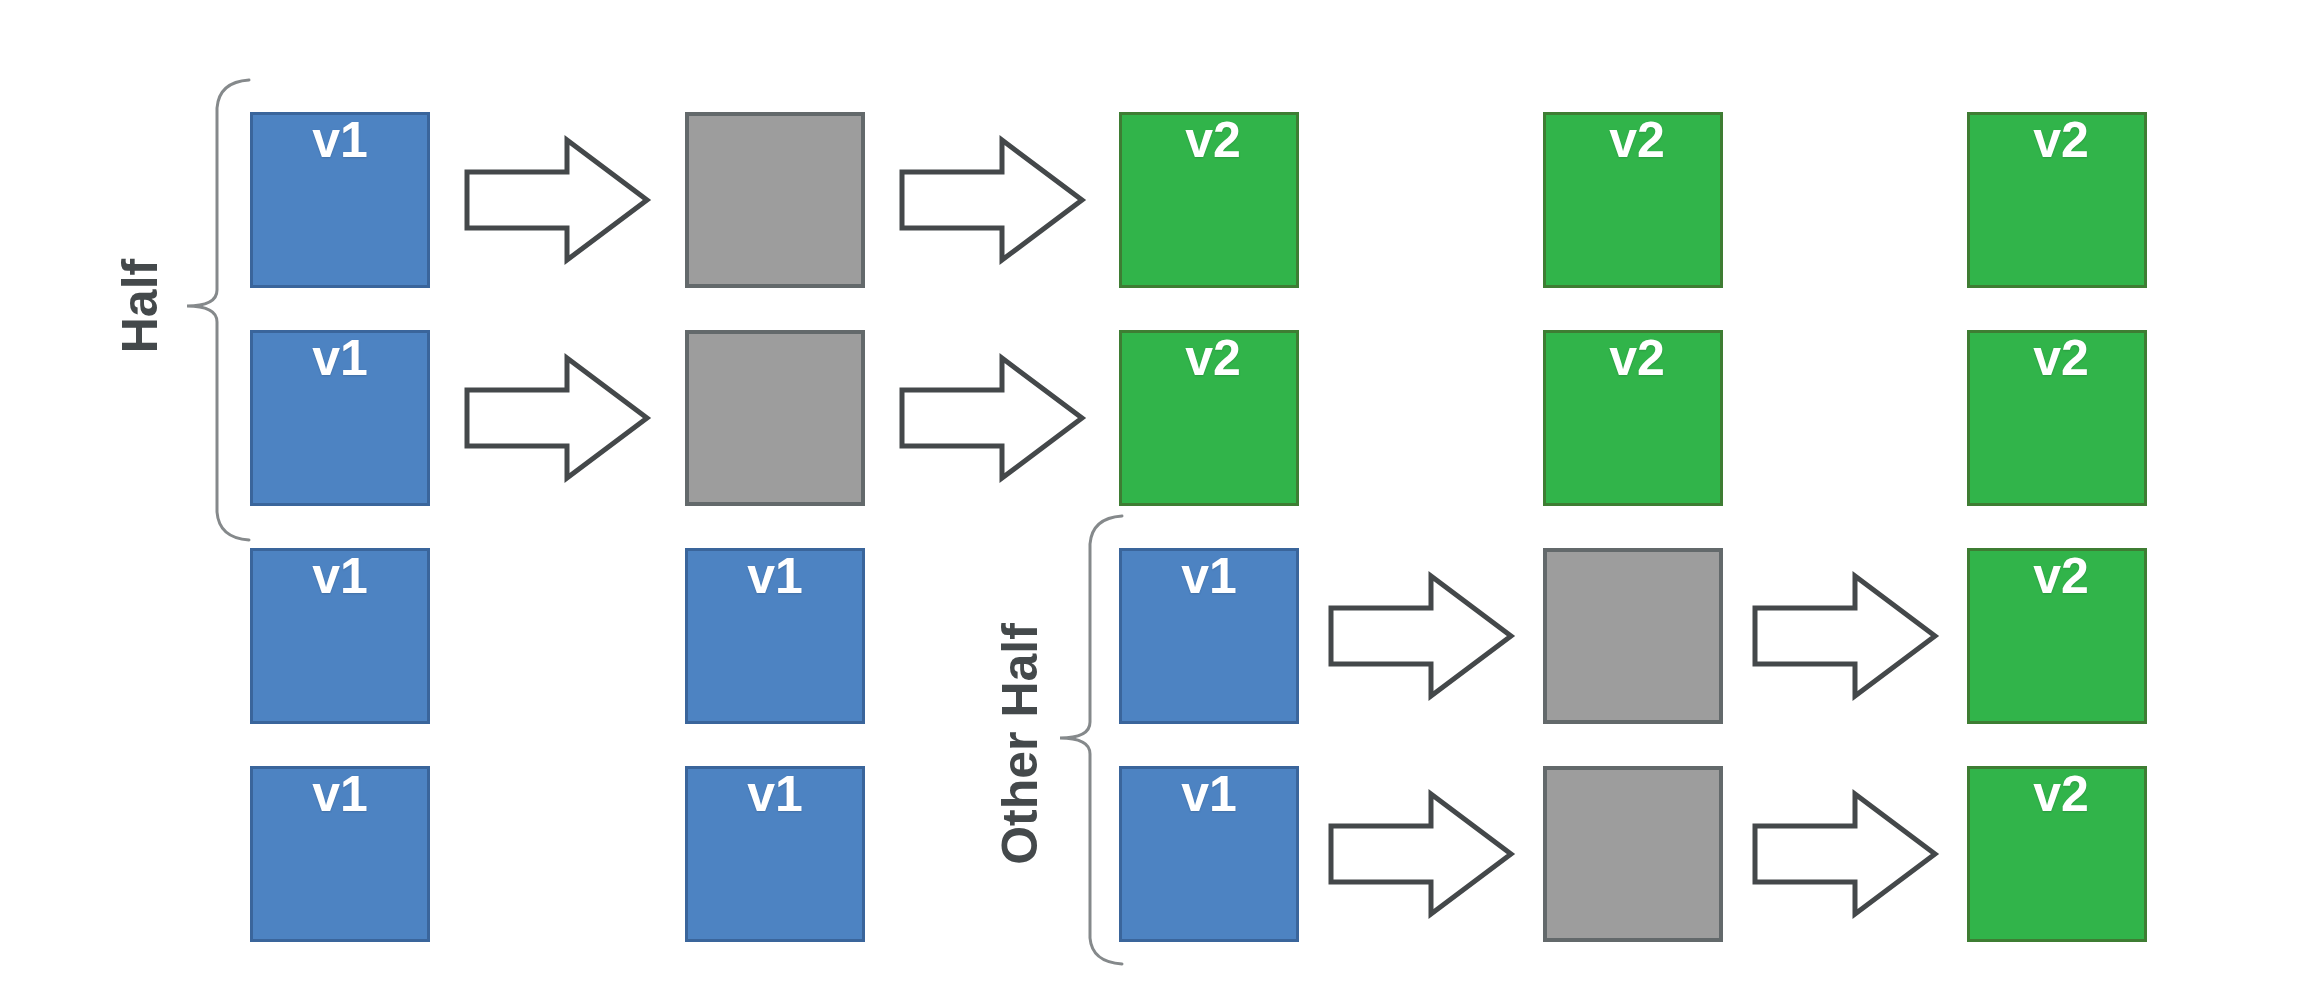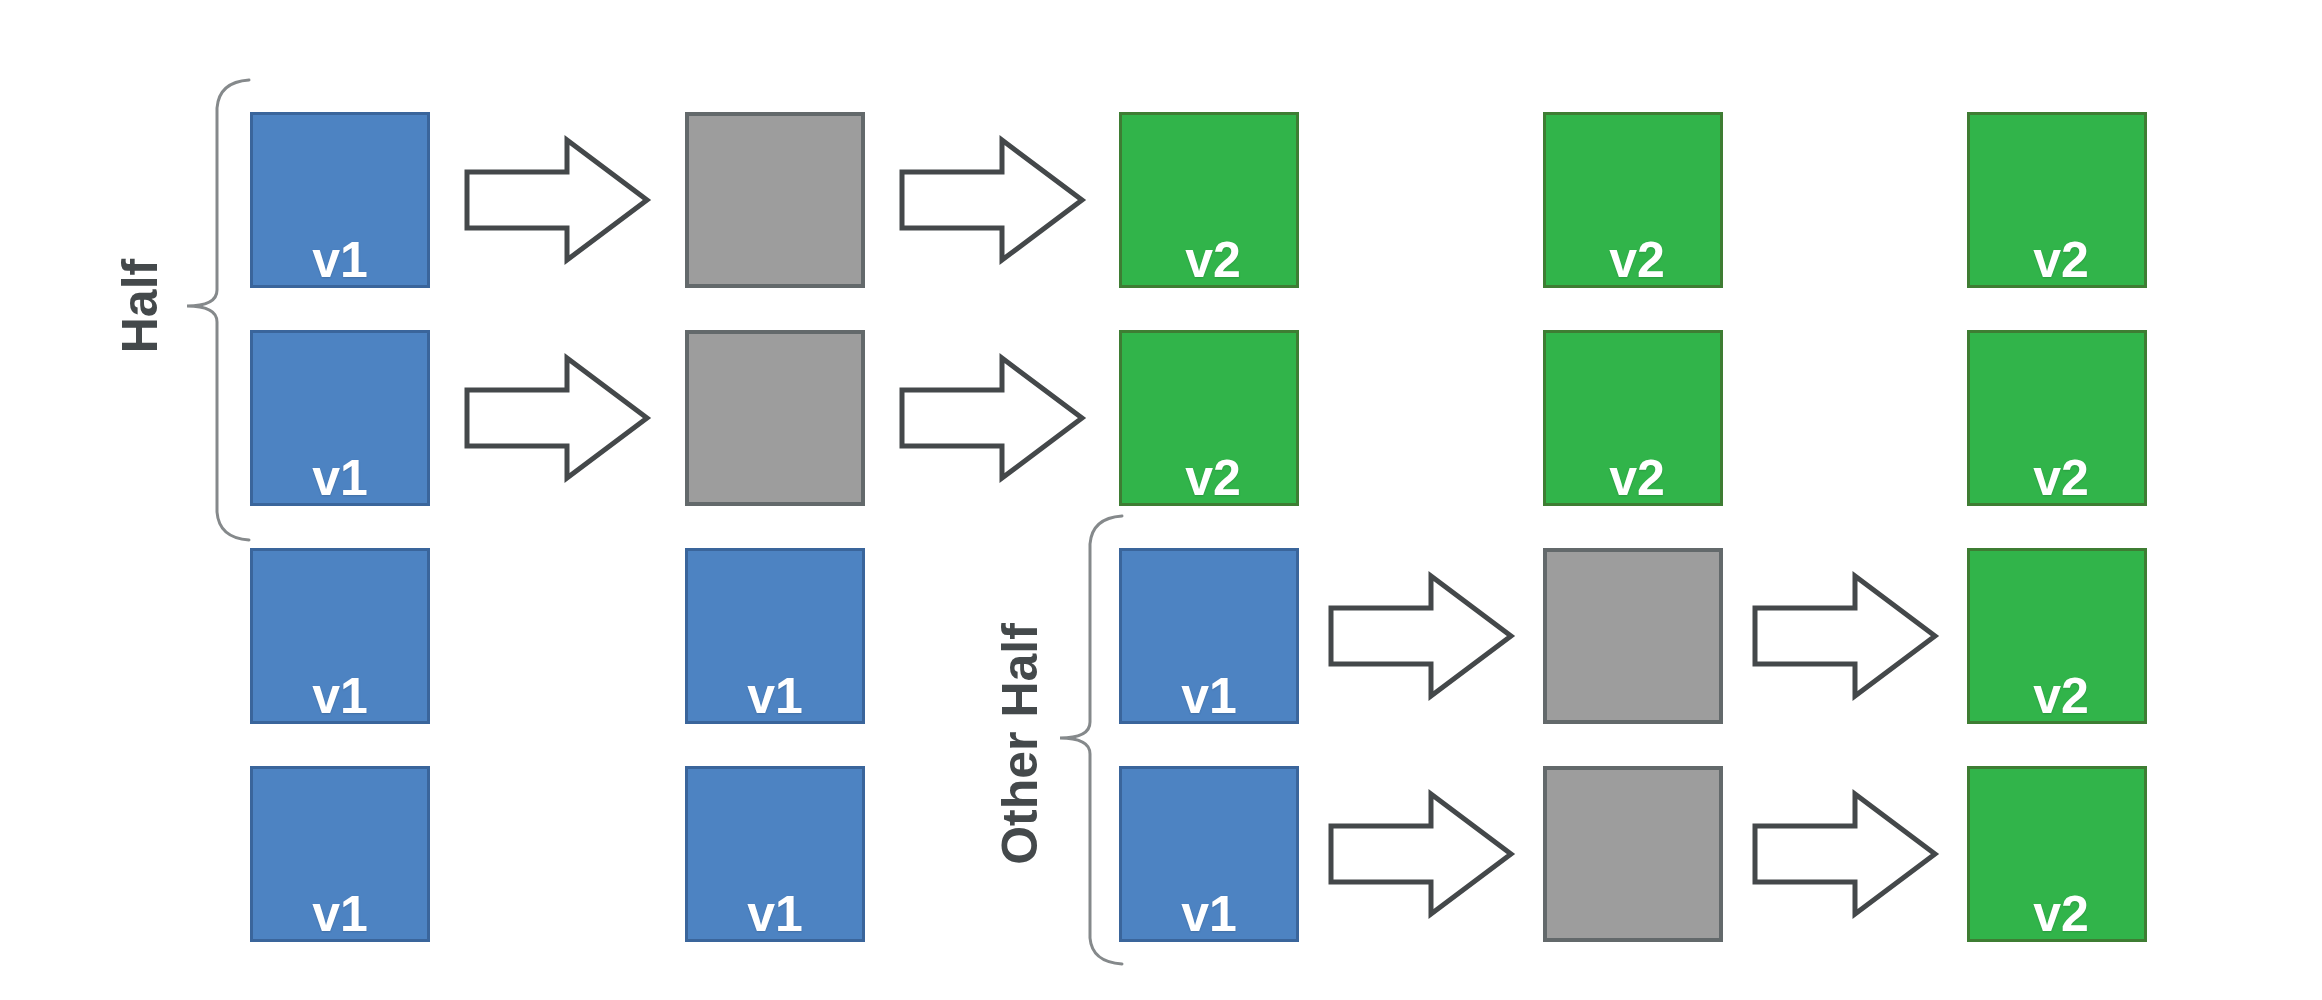--- a/index.html
+++ b/index.html
@@ -4,21 +4,21 @@
 <style>
   html,body{margin:0;padding:0;background:#fff;}
   .canvas{
     position:relative;width:2322px;height:1000px;overflow:hidden;
     background:var(--background,#ffffff);
     font-family:"Liberation Sans",sans-serif;
   }
   
   .cell{
     position:absolute;width:180px;height:176px;box-sizing:border-box;
-    display:flex;align-items:flex-end;justify-content:center;
+    display:flex;align-items:flex-start;justify-content:center;
   }
   .cell[data-kind="v1"]{background:var(--v1-fill,#4d83c2);border:3px solid var(--v1-border,#3a659b);}
   .cell[data-kind="v2"]{background:var(--v2-fill,#31b44a);border:3px solid var(--v2-border,#3e7d33);padding-left:8px;}
   .cell[data-kind="pending"]{background:var(--pending-fill,#9d9d9d);border:4px solid var(--pending-border,#63696b);}
   .cell .node-label{
     color:#ffffff;font-size:50px;font-weight:bold;line-height:1;
     text-shadow:0 1px 2px rgba(0,0,0,0.15);
   }
   
   .c0{left:250px}.c1{left:685px}.c2{left:1119px}.c3{left:1543px}.c4{left:1967px}

